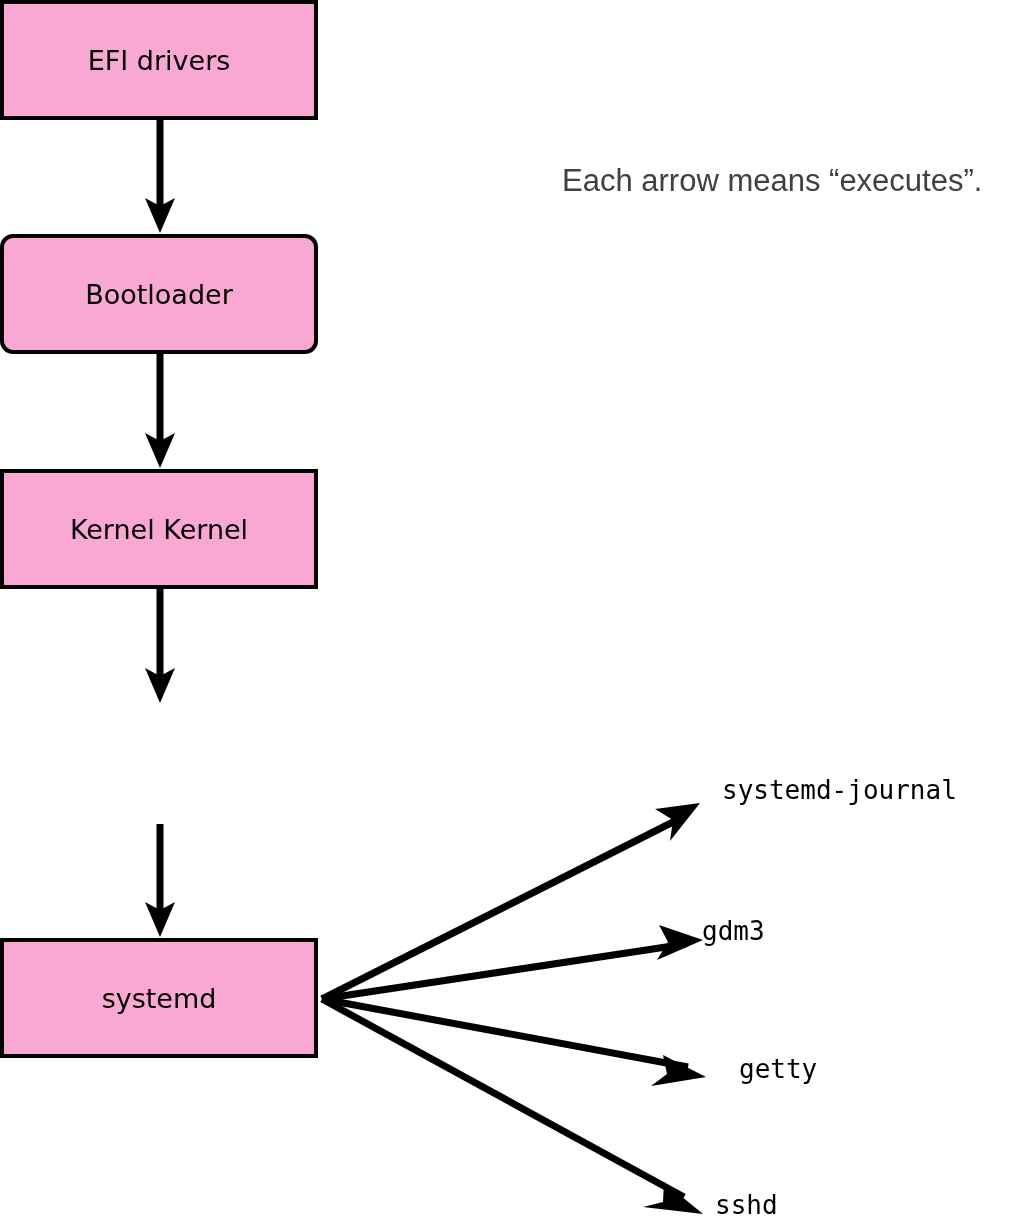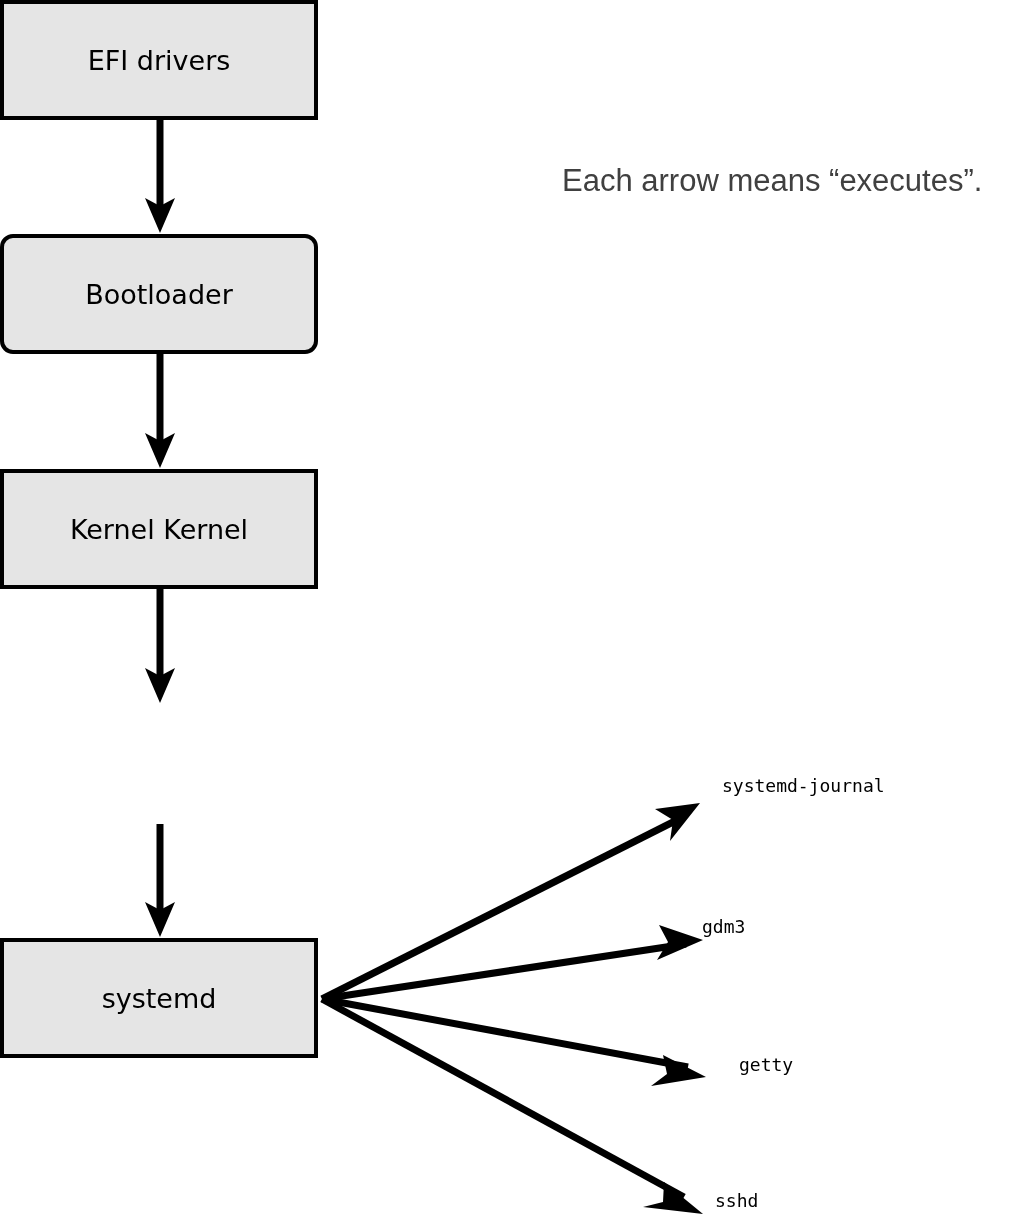--- a/index.html
+++ b/index.html
@@ -20,21 +20,21 @@
     left: 0;
     top: 0;
     width: 1023px;
     height: 1230px;
   }
 
   
   .node-box {
     position: absolute;
     box-sizing: border-box;
-    background: #e5e5e5;
+    background: #f9a8d4;
     border: 4px solid #000000;
     display: flex;
     align-items: center;
     justify-content: center;
   }
   .node-label {
     font-family: "DejaVu Sans", sans-serif;
     font-size: 27px;
     color: #000000;
     line-height: 1;
@@ -48,21 +48,21 @@
     top: 0;
     width: 1023px;
     height: 1230px;
     pointer-events: none;
   }
 
   
   .leaf-label {
     position: absolute;
     font-family: "DejaVu Sans Mono", monospace;
-    font-size: 18px;
+    font-size: 26px;
     color: #000000;
     white-space: nowrap;
     line-height: 1;
   }
 
   
   #caption-text {
     position: absolute;
     font-family: Liberation Sans, sans-serif;
     font-size: 31px;

